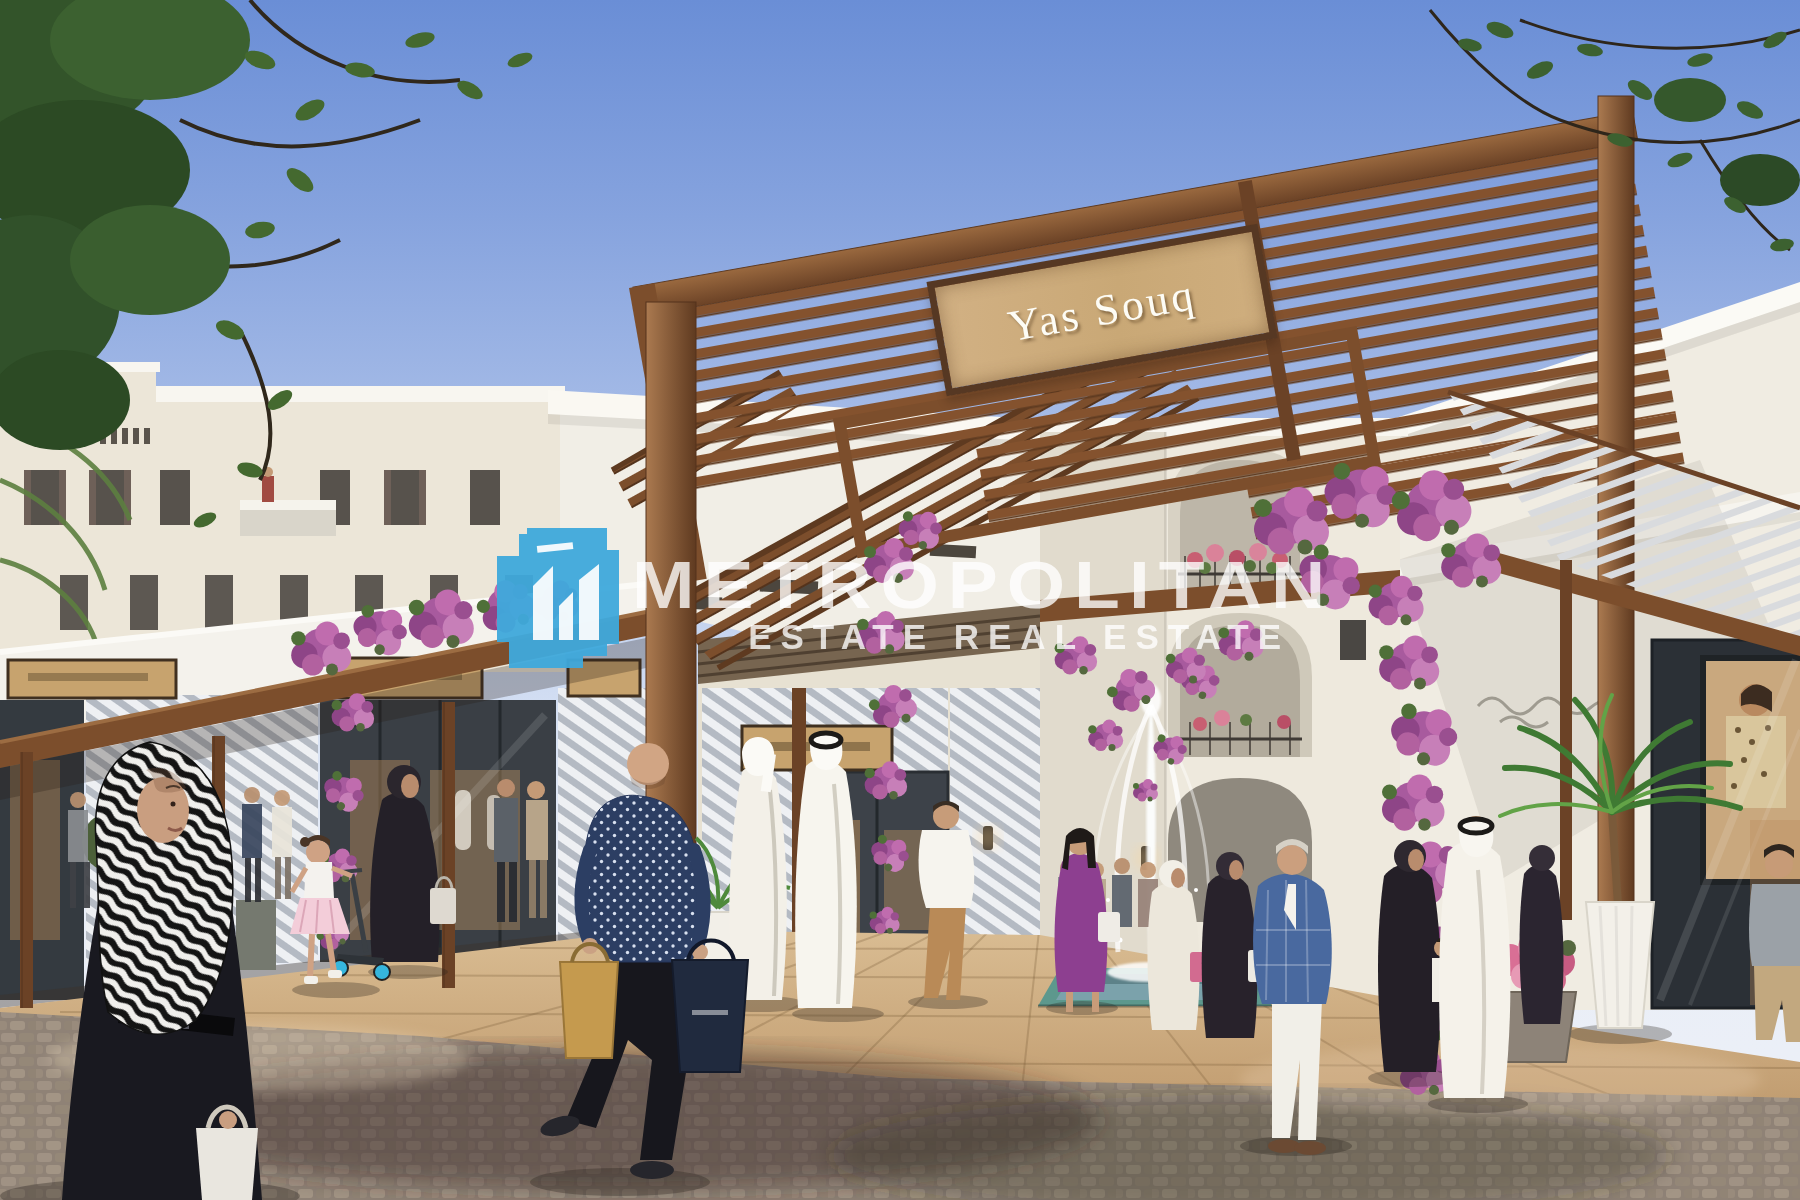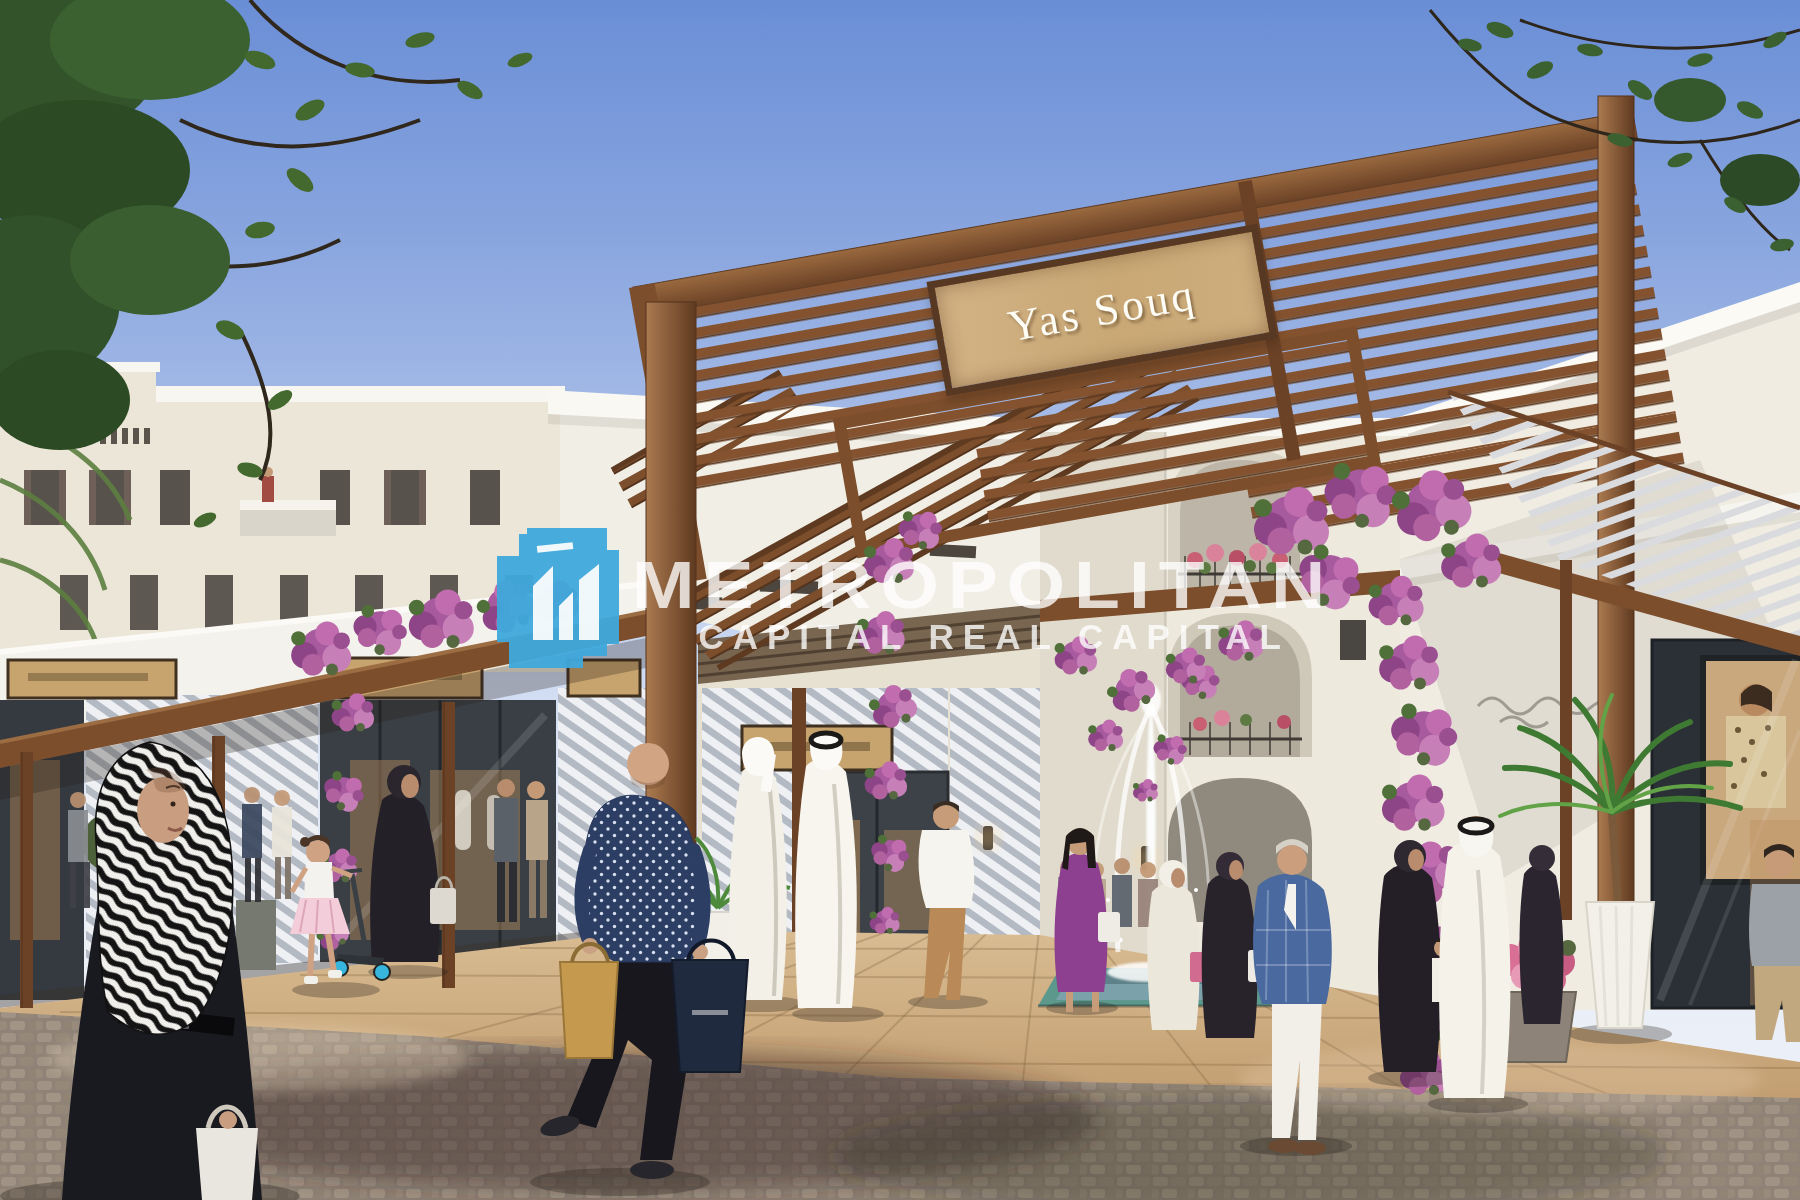--- a/index.html
+++ b/index.html
@@ -762,15 +762,15 @@
         <rect x="104" y="28" width="18" height="94"></rect>
       </g>
       <g fill="#ffffff" opacity=".92">
         <polygon points="36,118 36,64 56,44 56,118"></polygon>
         <polygon points="62,118 62,84 76,70 76,118"></polygon>
         <polygon points="82,118 82,58 102,42 102,118"></polygon>
         <rect x="40" y="22" width="36" height="7" transform="rotate(-6 58 25)"></rect>
       </g>
     </svg>
     <div class="wm-brand">METROPOLITAN</div>
-    <div class="wm-tagline">CAPITAL REAL CAPITAL</div>
+    <div class="wm-tagline">ESTATE REAL ESTATE</div>
   </div>
 </div>
 
 </body></html>

